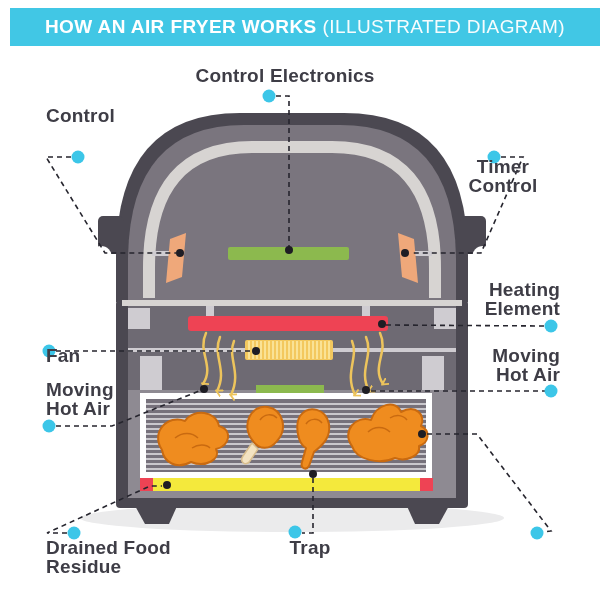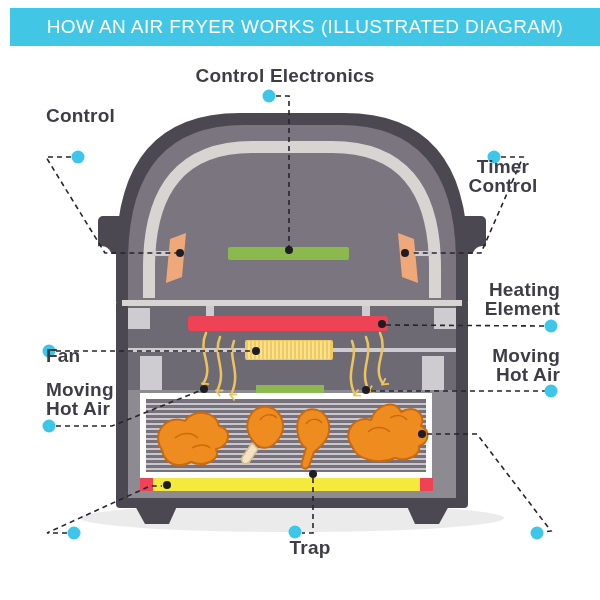--- a/index.html
+++ b/index.html
@@ -5,21 +5,21 @@
   html,body{margin:0;padding:0;background:#ffffff;}
   #stage{
     position:relative;width:600px;height:600px;background:#ffffff;overflow:hidden;
     font-family:"Liberation Sans","DejaVu Sans",sans-serif;
   }
   #title-bar{
     position:absolute;left:10px;top:8px;width:590px;height:38px;
     background:#41c7e5;color:#ffffff;display:flex;align-items:center;justify-content:center;
     font-size:19px;letter-spacing:.4px;white-space:nowrap;
   }
-  #title-bar .t-bold{font-weight:normal;margin-right:6px;}
+  #title-bar .t-bold{font-weight:bold;margin-right:6px;}
   #title-bar .t-light{font-weight:400;opacity:.96;}
   .lbl{
     position:absolute;color:#3e3d46;font-weight:bold;font-size:19px;line-height:19px;
     letter-spacing:.2px;white-space:nowrap;
   }
   .lbl span{display:block;}
   .align-r{text-align:right;}
   .align-c{text-align:center;}
   svg{position:absolute;left:0;top:0;}
 </style>
@@ -197,19 +197,23 @@
 
   <div class="lbl" style="left:46px;top:318px;margin-top:28px;">
     <span>Fan</span>
   </div>
 
   <div class="lbl" style="left:46px;top:380px;">
     <span>Moving</span>
     <span>Hot Air</span>
   </div>
 
+  <div class="lbl" style="left:46px;top:538px;">
+    <span>Drained Food</span>
+    <span>Residue</span>
+  </div>
 
   <div class="lbl align-c" style="left:310px;top:538px;transform:translateX(-50%);">
     <span>Trap</span>
   </div>
 
 
 </div>
 
 </body></html>

